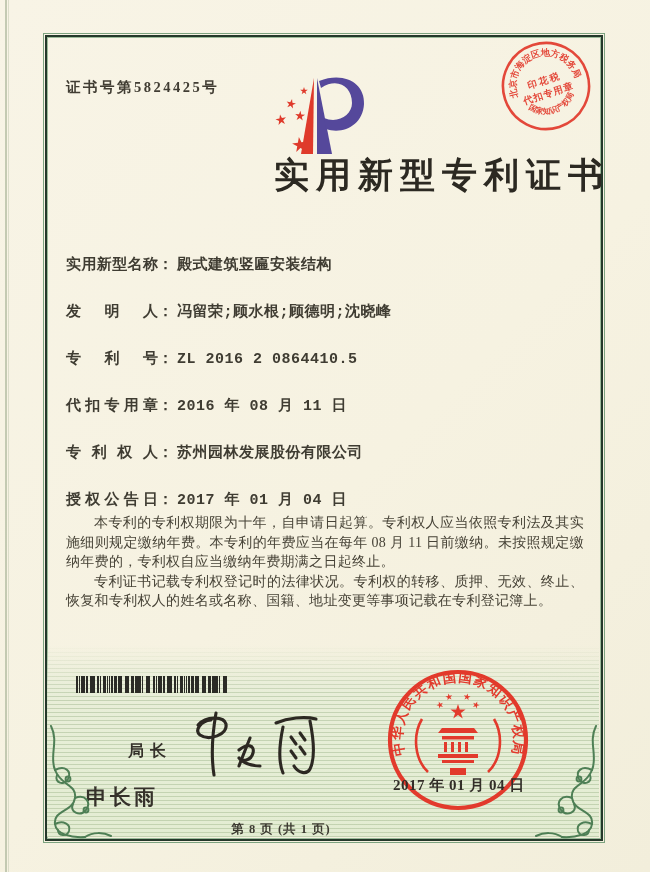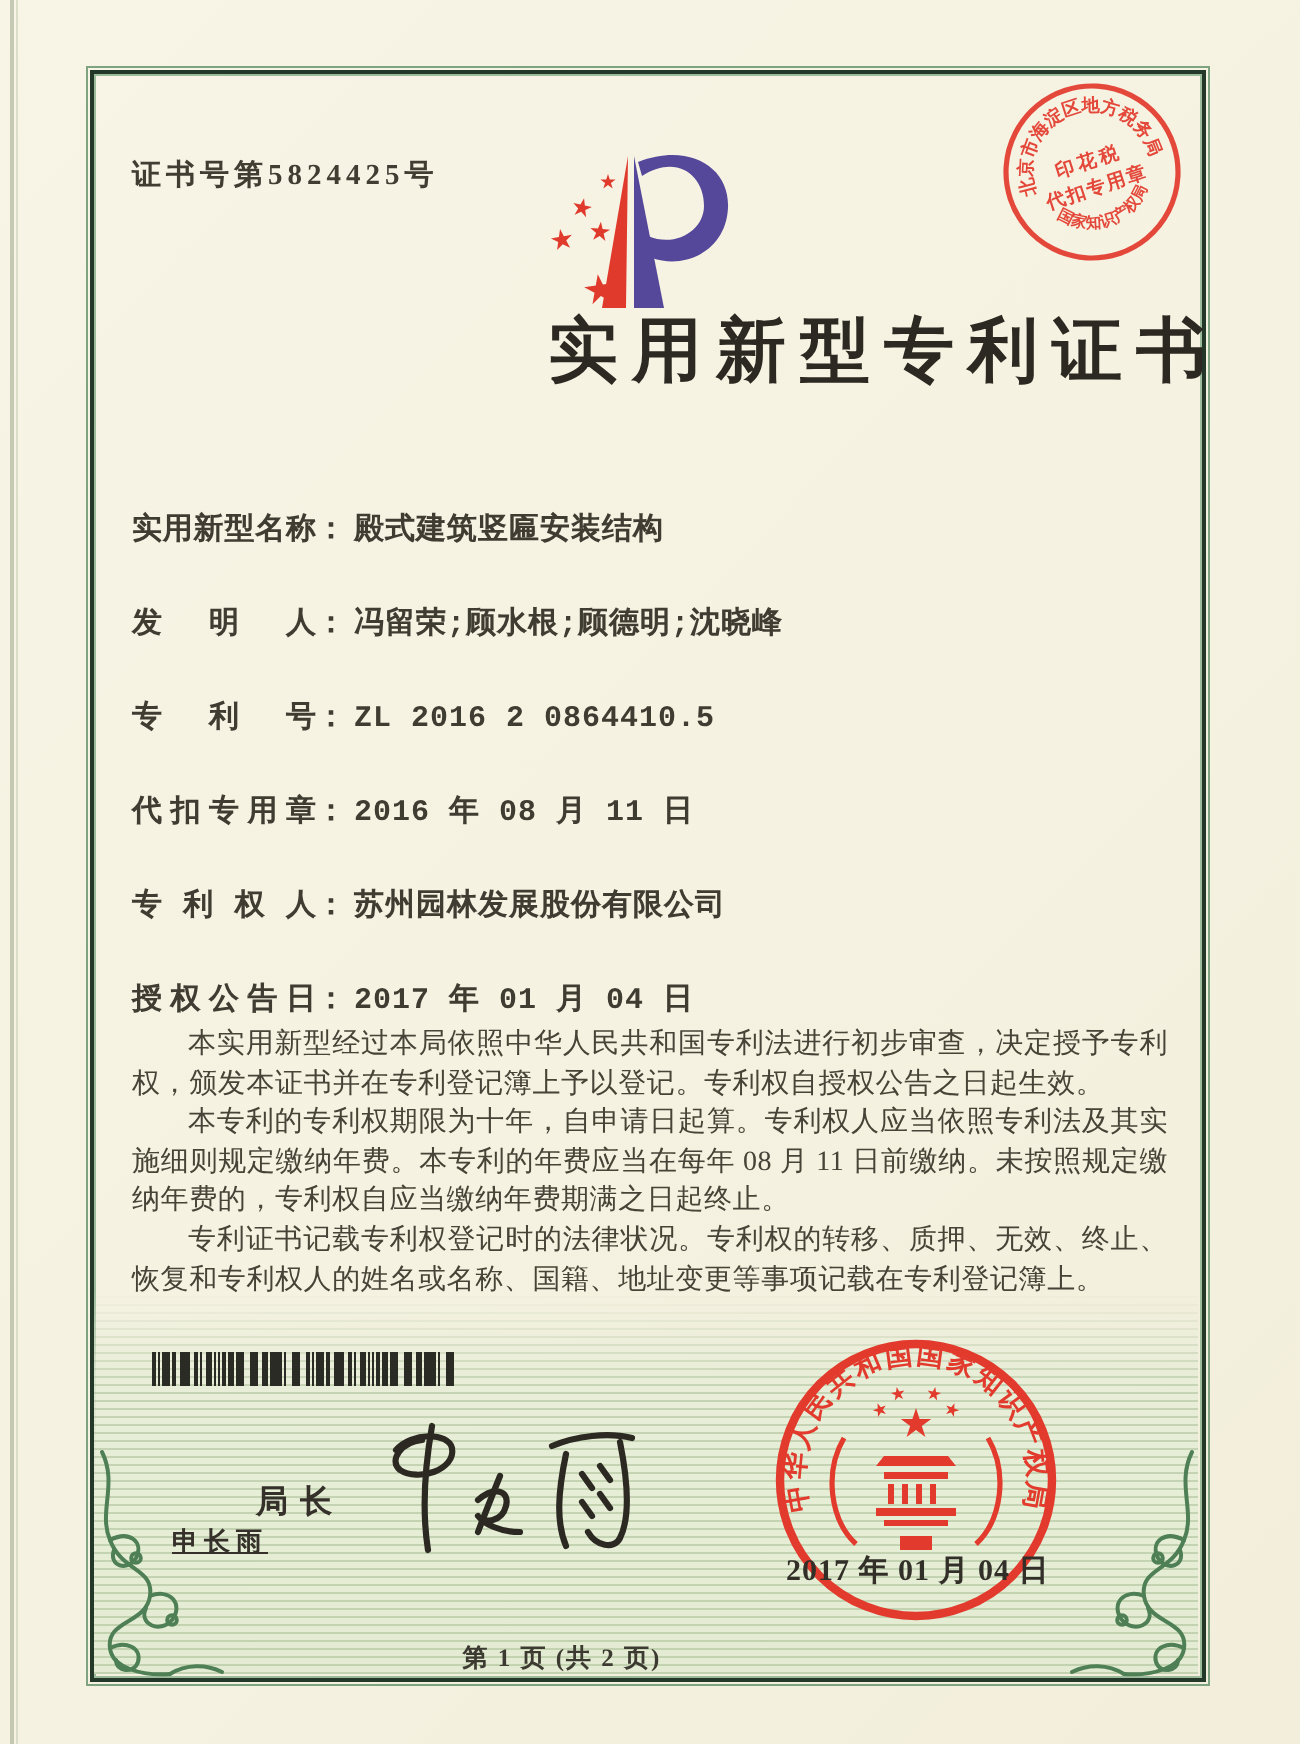--- a/index.html
+++ b/index.html
@@ -56,21 +56,21 @@
 
   .barcode{
     position:absolute;left:76px;top:676px;width:152px;height:17px;
     background:
       repeating-linear-gradient(90deg,#2b2b26 0 2px,transparent 2px 3px,#2b2b26 3px 4px,transparent 4px 7px),
       repeating-linear-gradient(90deg,#2b2b26 0 1px,transparent 1px 5px,#2b2b26 5px 8px,transparent 8px 11px);
   }
 
   .signer{position:absolute;left:86px;top:741px;color:#35312a;font-weight:700;}
   .signer-title{font-size:16px;letter-spacing:6px;margin-left:42px;}
-  .signer-name{font-size:13px;letter-spacing:3px;margin-top:0;text-decoration:underline;}
+  .signer-name{font-size:21px;letter-spacing:3px;margin-top:21px;}
 
   .signature-svg{position:absolute;left:180px;top:708px;}
   .seal-svg{position:absolute;left:384px;top:666px;}
   .stamp-svg{position:absolute;left:500px;top:40px;transform:rotate(-18deg);opacity:.92;}
   .logo-svg{position:absolute;left:268px;top:68px;}
   .ornament-left{position:absolute;left:45px;top:724px;}
   .ornament-right{position:absolute;left:522px;top:724px;transform:scaleX(-1);}
 
   .seal-date{
     position:absolute;left:393px;top:776px;width:140px;
@@ -149,21 +149,20 @@
     </div>
     <div class="field-row">
       <span class="field-label">专利权人</span><span class="field-colon">：</span><span class="field-value">苏州园林发展股份有限公司</span>
     </div>
     <div class="field-row">
       <span class="field-label">授权公告日</span><span class="field-colon">：</span><span class="field-value">2017 年 01 月 04 日</span>
     </div>
   </div>
 
   <div class="body-text">
-    <p>本实用新型经过本局依照中华人民共和国专利法进行初步审查，决定授予专利权，颁发本证书并在专利登记簿上予以登记。专利权自授权公告之日起生效。</p>
     <p>本专利的专利权期限为十年，自申请日起算。专利权人应当依照专利法及其实施细则规定缴纳年费。本专利的年费应当在每年 08 月 11 日前缴纳。未按照规定缴纳年费的，专利权自应当缴纳年费期满之日起终止。</p>
     <p>专利证书记载专利权登记时的法律状况。专利权的转移、质押、无效、终止、恢复和专利权人的姓名或名称、国籍、地址变更等事项记载在专利登记簿上。</p>
   </div>
 
   <div class="barcode"></div>
 
   <div class="signer">
     <div class="signer-title">局长</div>
     <div class="signer-name">申长雨</div>
   </div>
@@ -230,15 +229,15 @@
       <path d="M6,2 C14,18 4,32 10,46 C16,62 32,60 30,74 C28,88 8,86 10,100 C11,110 26,114 40,113"></path>
       <path d="M10,46 C20,41 27,47 23,55 C19,62 9,59 12,51"></path>
       <path d="M30,74 C40,70 47,78 41,86 C35,93 24,88 28,80"></path>
       <path d="M10,100 C18,96 26,100 24,107 C22,113 13,112 13,106"></path>
       <path d="M40,113 C48,108 58,108 66,112"></path>
       <circle cx="23" cy="55" r="2.4"></circle>
       <circle cx="41" cy="86" r="2.4"></circle>
     </g>
   </svg>
 
-  <div class="footer">第 1 页 (共 2 页)</div>
+  <div class="footer">第 8 页 (共 1 页)</div>
 
 </div>
 
 </body></html>

